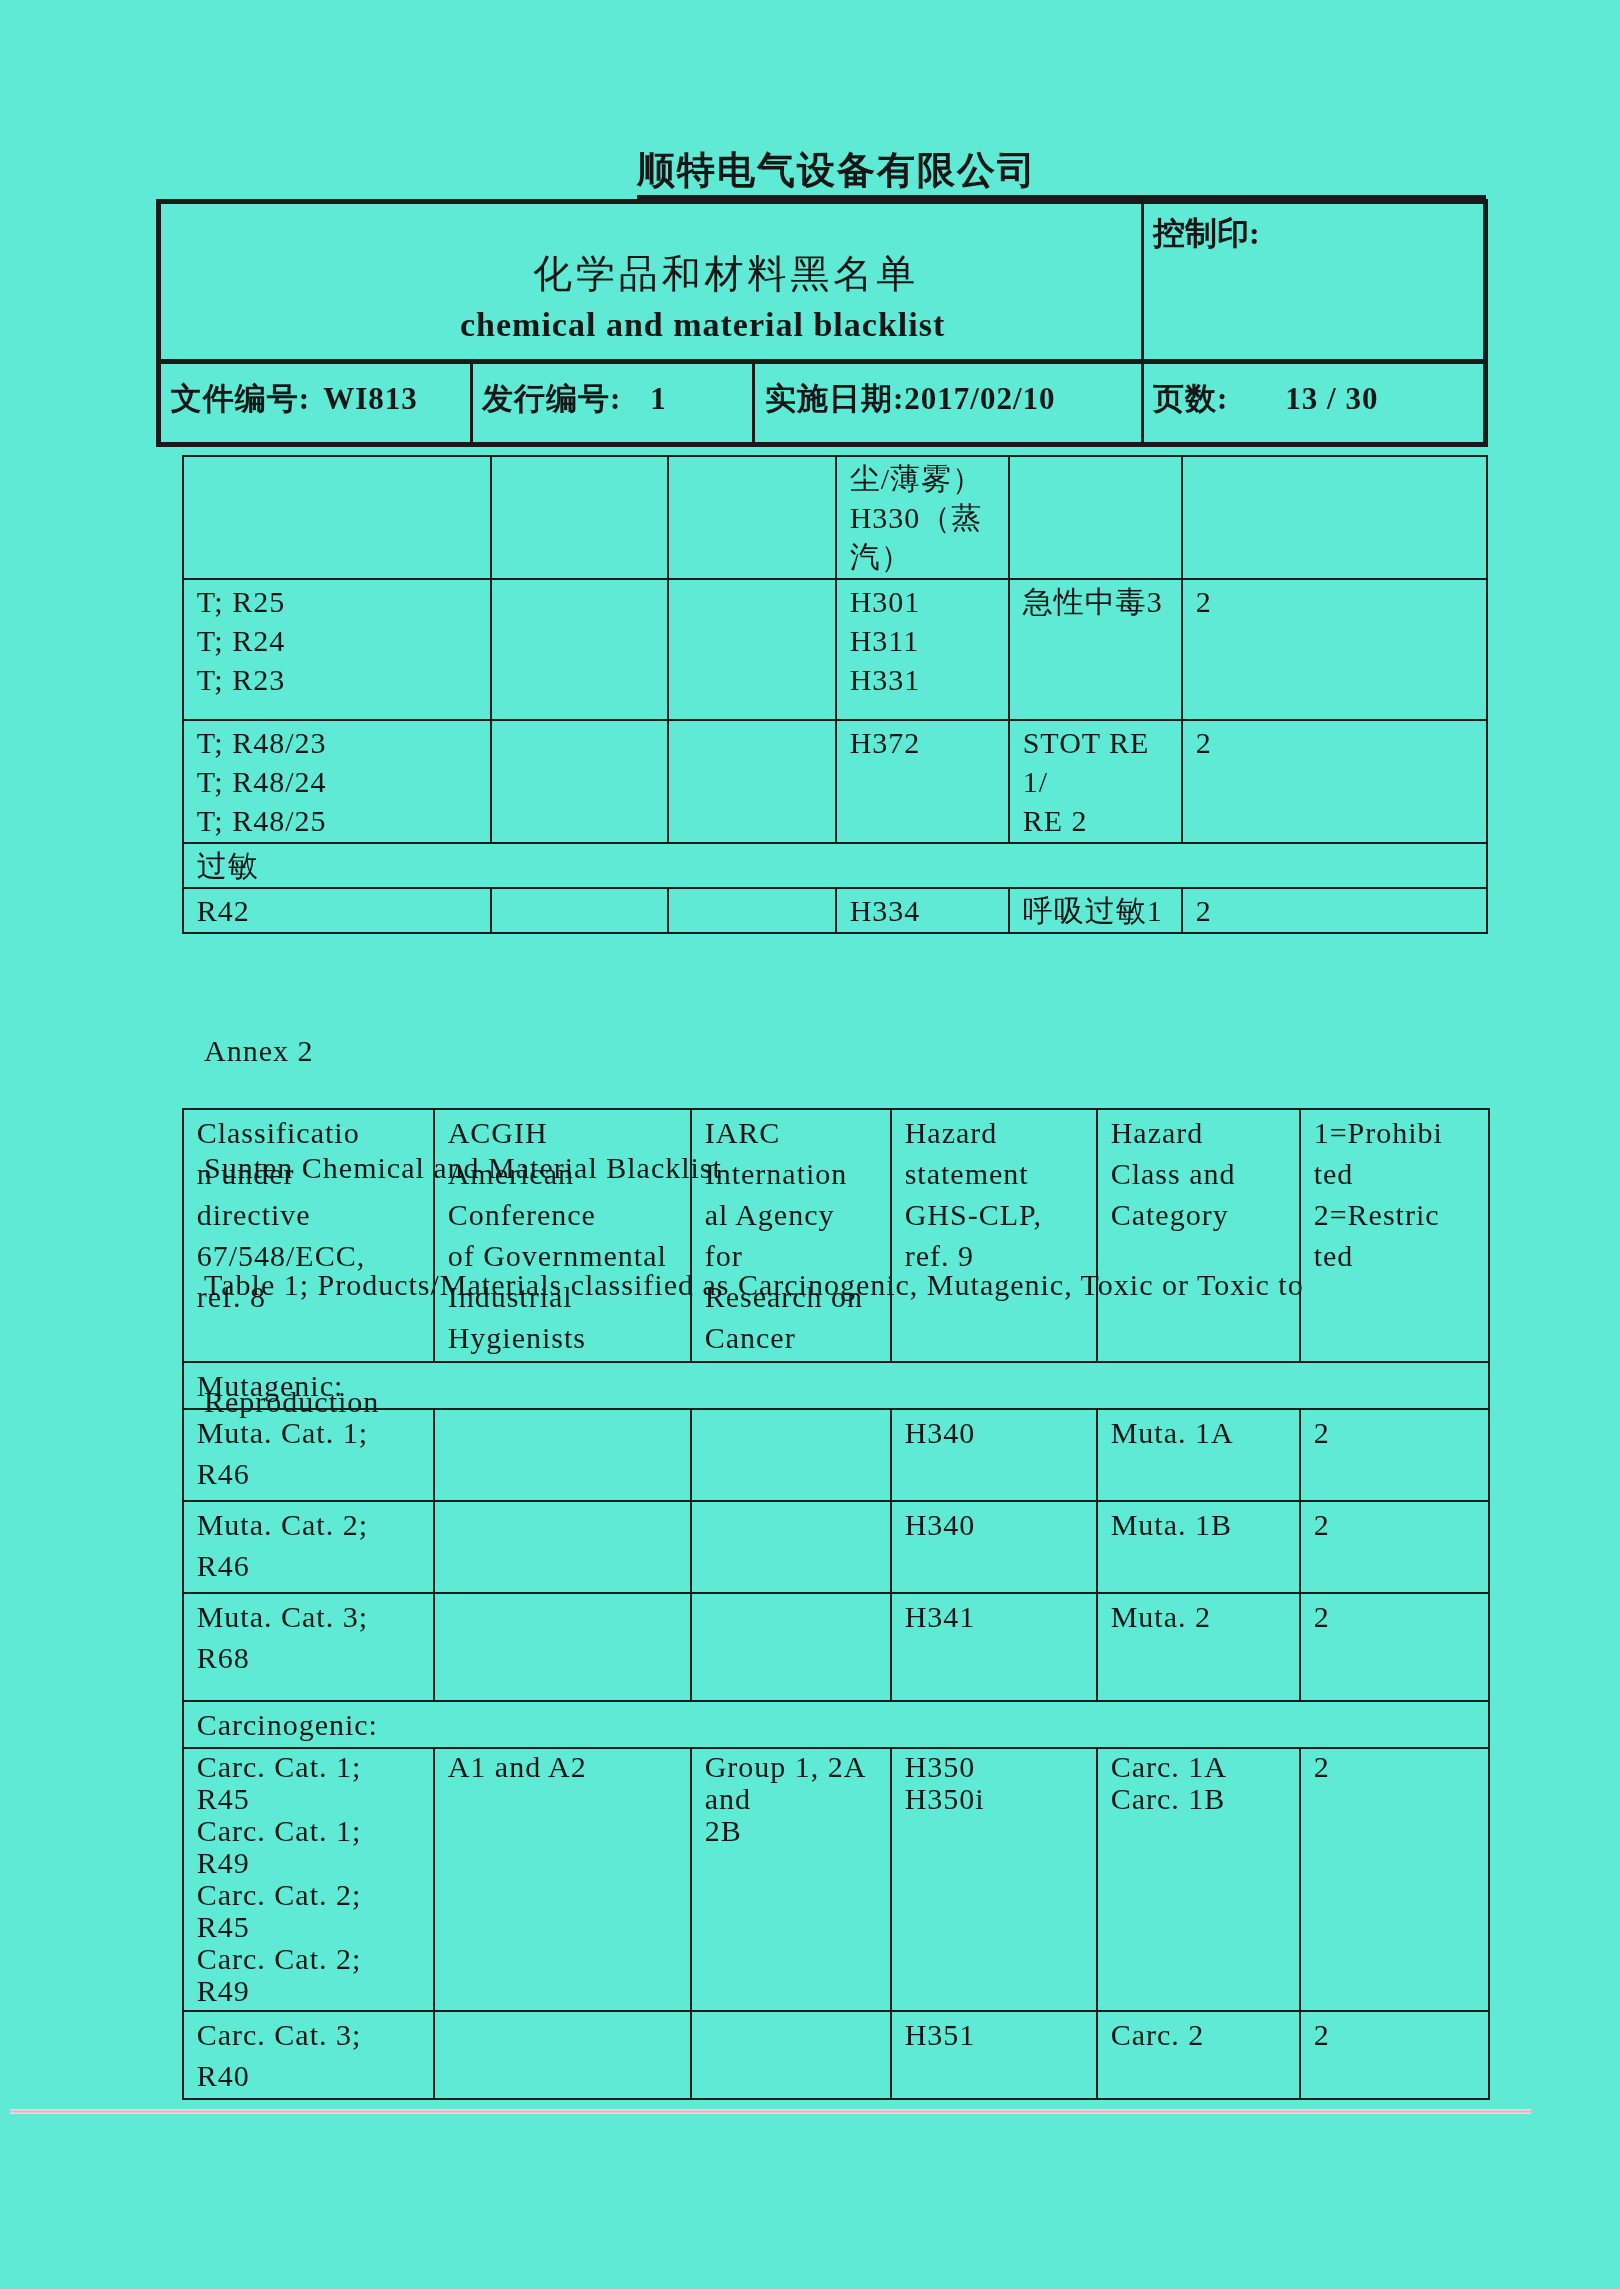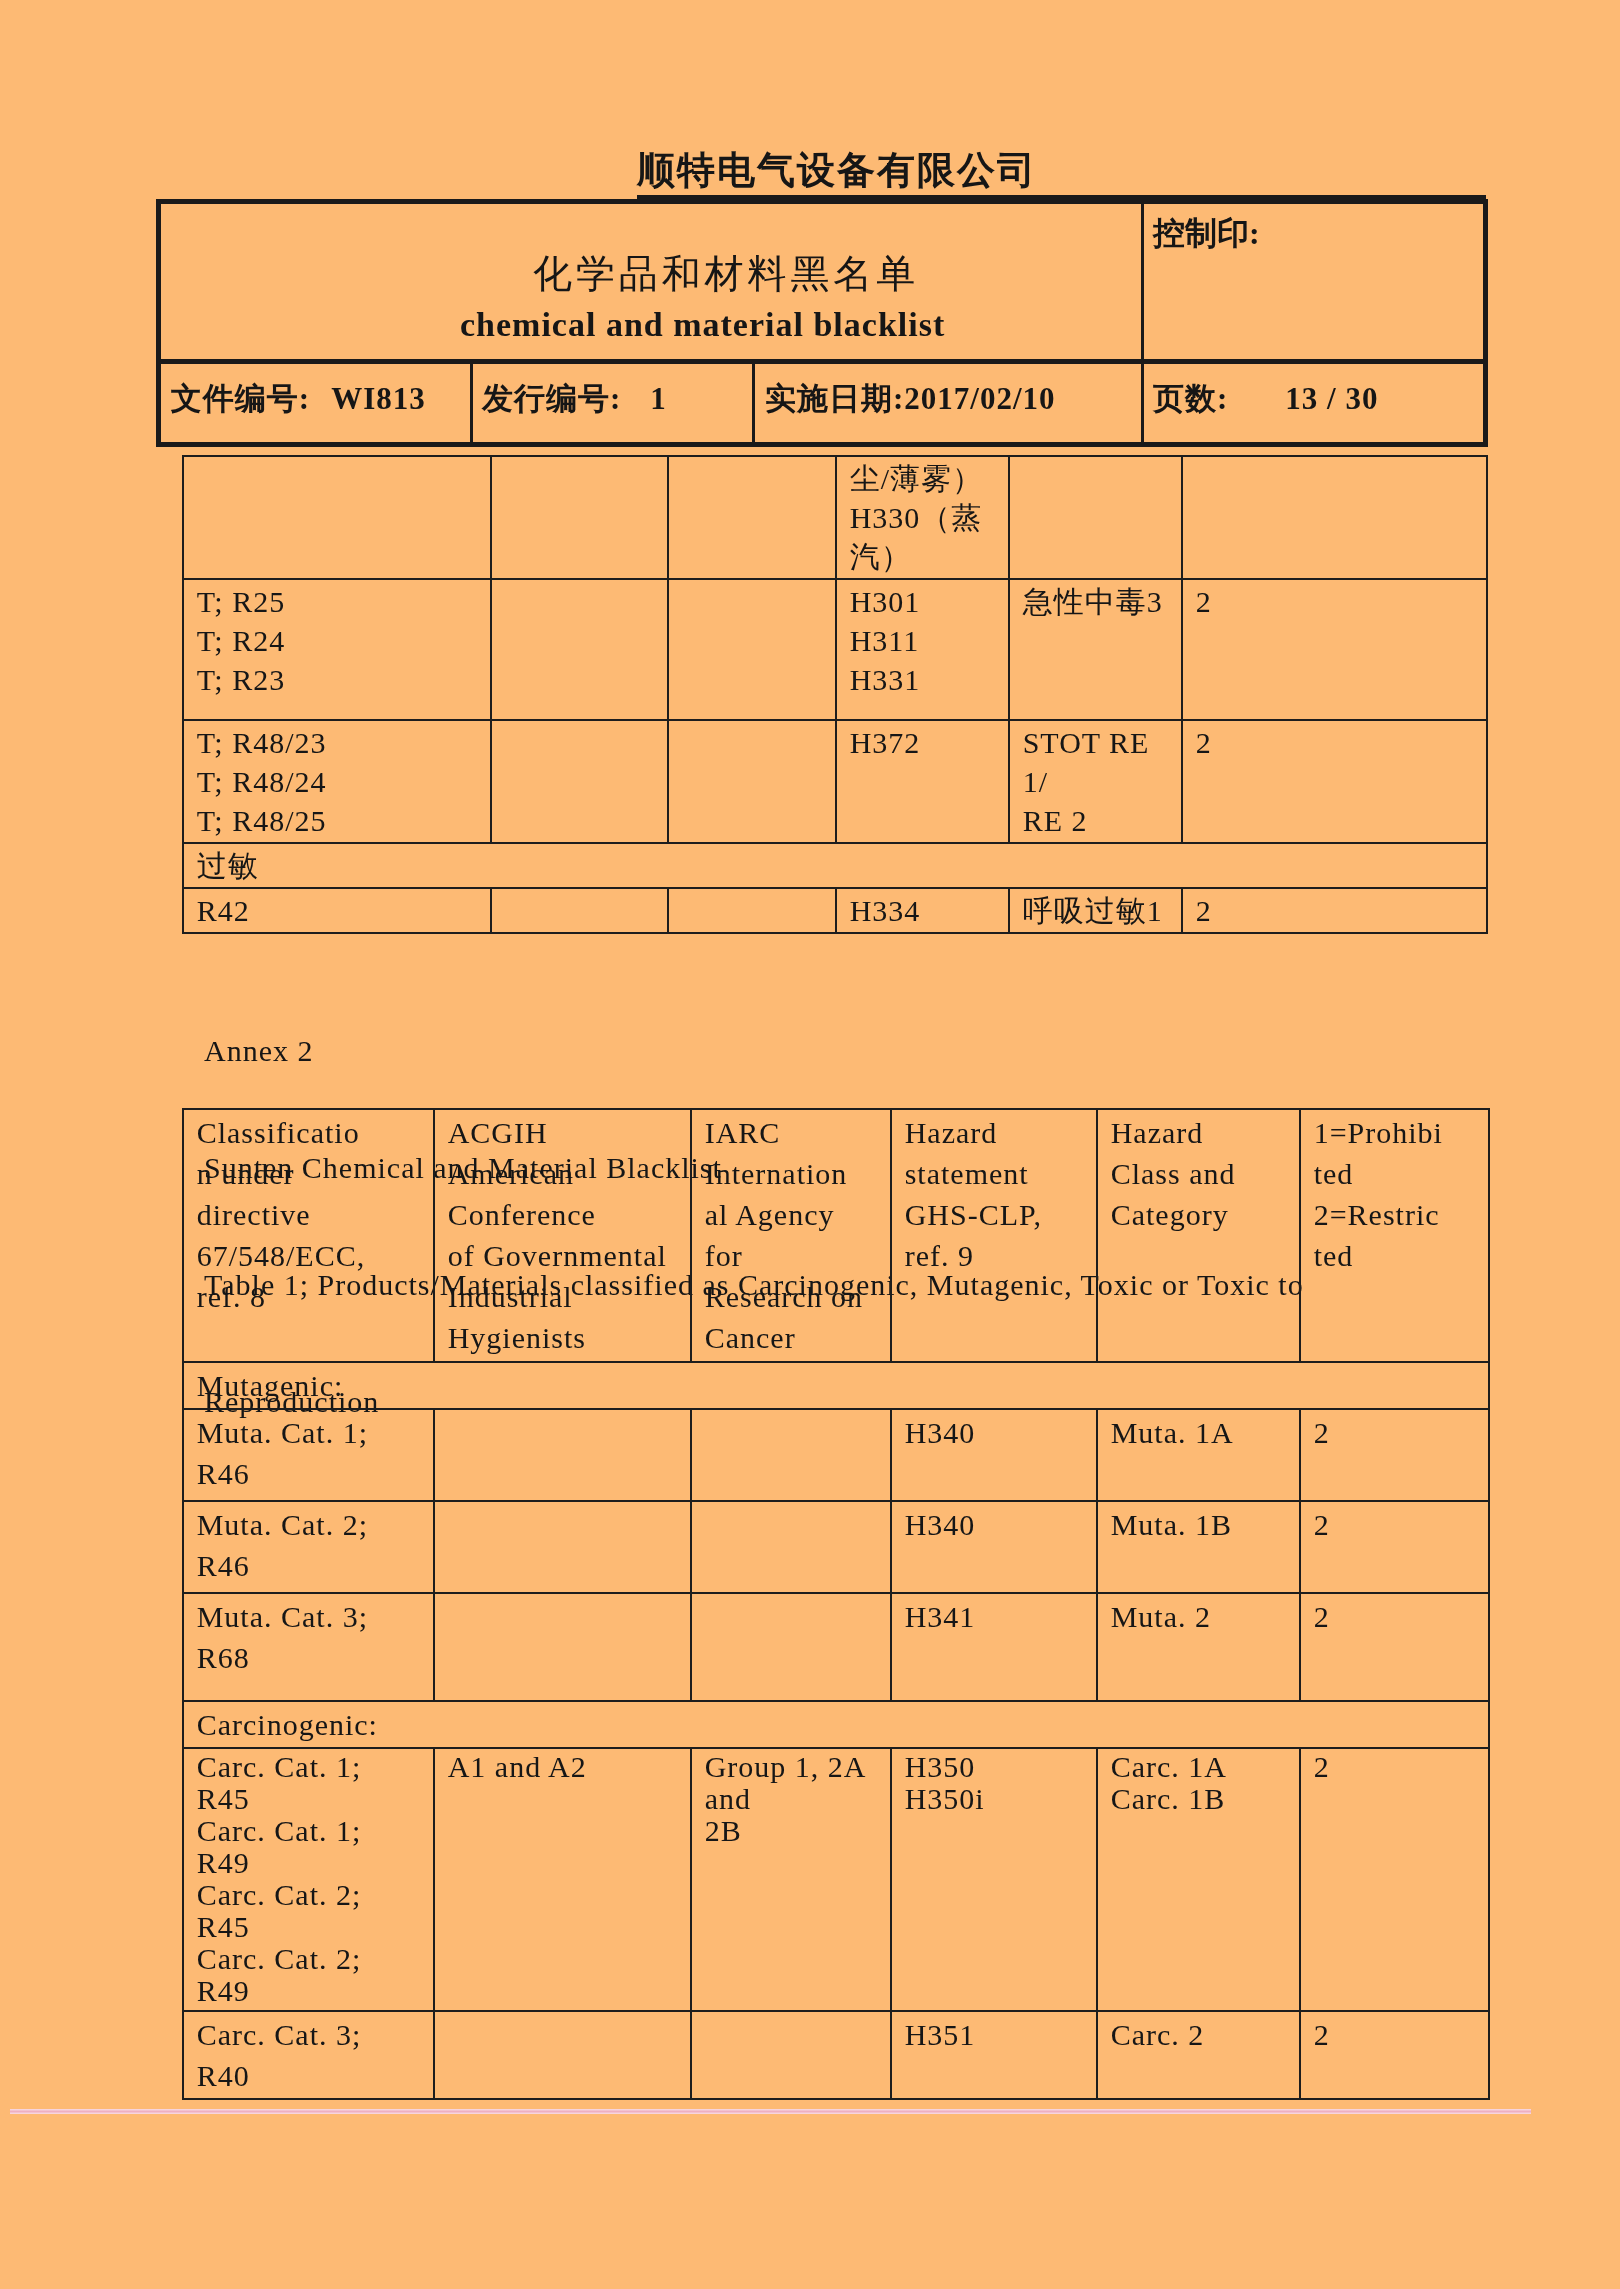--- a/index.html
+++ b/index.html
@@ -1,18 +1,18 @@
 <!DOCTYPE html>
 <html><head>
 <meta charset="utf-8">
 <style>
   html,body { margin:0; padding:0; background:#e8e8e8; }
   .page {
     position:relative; width:1620px; height:2290px; margin:0 auto;
-    background:#fdba74; color:#161616;
+    background:#5eead4; color:#161616;
     font-family:"Liberation Serif","DejaVu Serif",serif;
     overflow:hidden;
   }
   
   .company {
     position:absolute; left:637px; top:145px;
     font-size:38px; font-weight:bold; letter-spacing:2px; white-space:pre;
   }
   .company-underline {
     position:absolute; left:637px; top:195px; width:849px; height:3.9px; background:#1a1a1a;
@@ -31,21 +31,21 @@
   .hb-text { position:absolute; white-space:pre; }
   .wi-label   { left:9.8px;  top:39px;  font-size:51px; font-weight:bold; letter-spacing:5.9px; }
   .cn-title   { left:372px; top:43px;  font-size:39px; font-weight:normal; letter-spacing:3.9px; }
   .en-title   { left:299px; top:102px; font-size:34px; font-weight:bold; letter-spacing:1px; }
   .stamp-label{ left:992px; top:7.8px;  font-size:32px; font-weight:bold; }
   .info-item  { top:174px; font-size:31px; font-weight:bold; letter-spacing:1px; }
   .info-1 { left:9.8px; }
   .info-2 { left:321px; }
   .info-3 { left:604px; }
   .info-4 { left:992px; }
-  .val-doc  { margin-left:21px; }
+  .val-doc  { margin-left:13px; }
   .val-issue{ margin-left:29px; }
   .val-date { margin-left:0px; }
   .val-pages{ margin-left:57px; }
   
   table { border-collapse:collapse; table-layout:fixed; }
   .t1, .t2 { position:absolute; border:2.9px solid #1d1d1d; }
   .t1 { left:182px; top:455px;  width:1303px; }
   .t2 { left:182px; top:1108px; width:1306px; }
   .t1 td, .t2 td {
     border:2px solid #1d1d1d; vertical-align:top;

